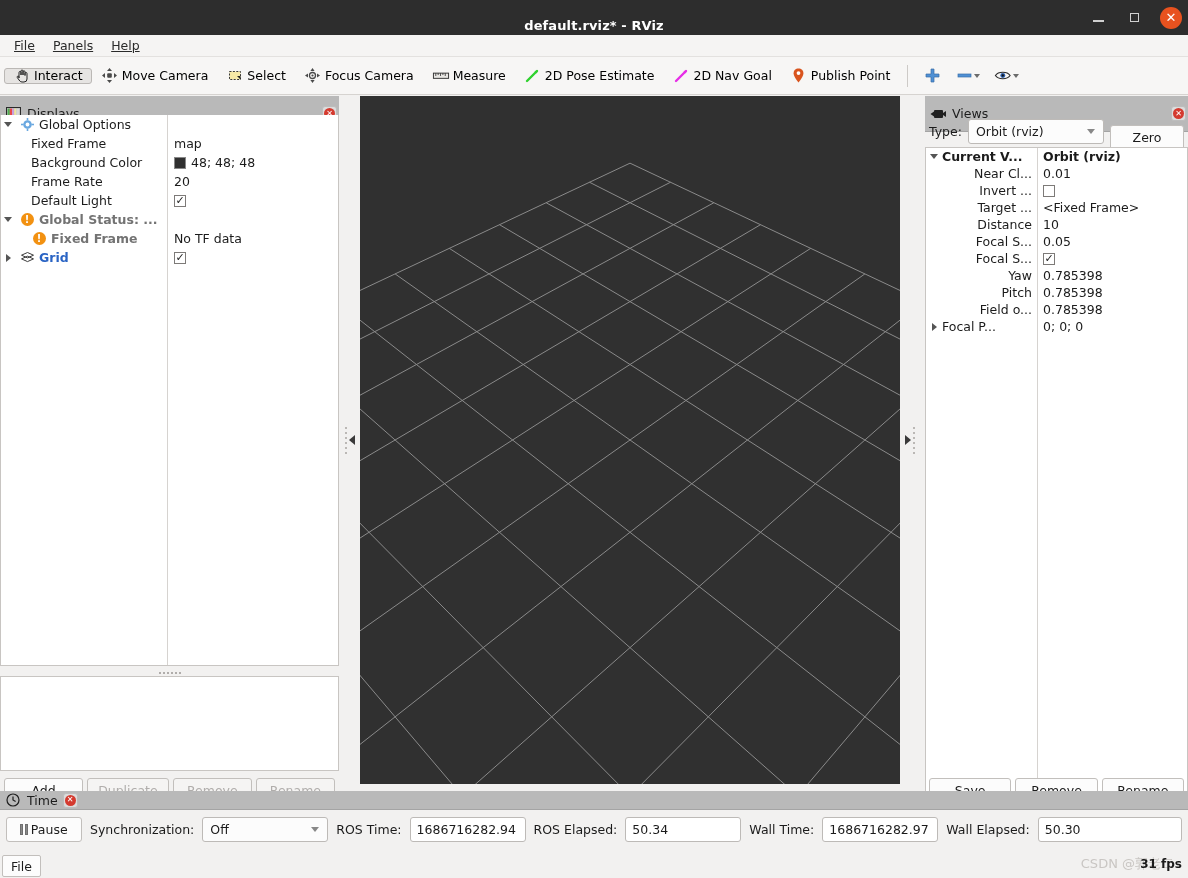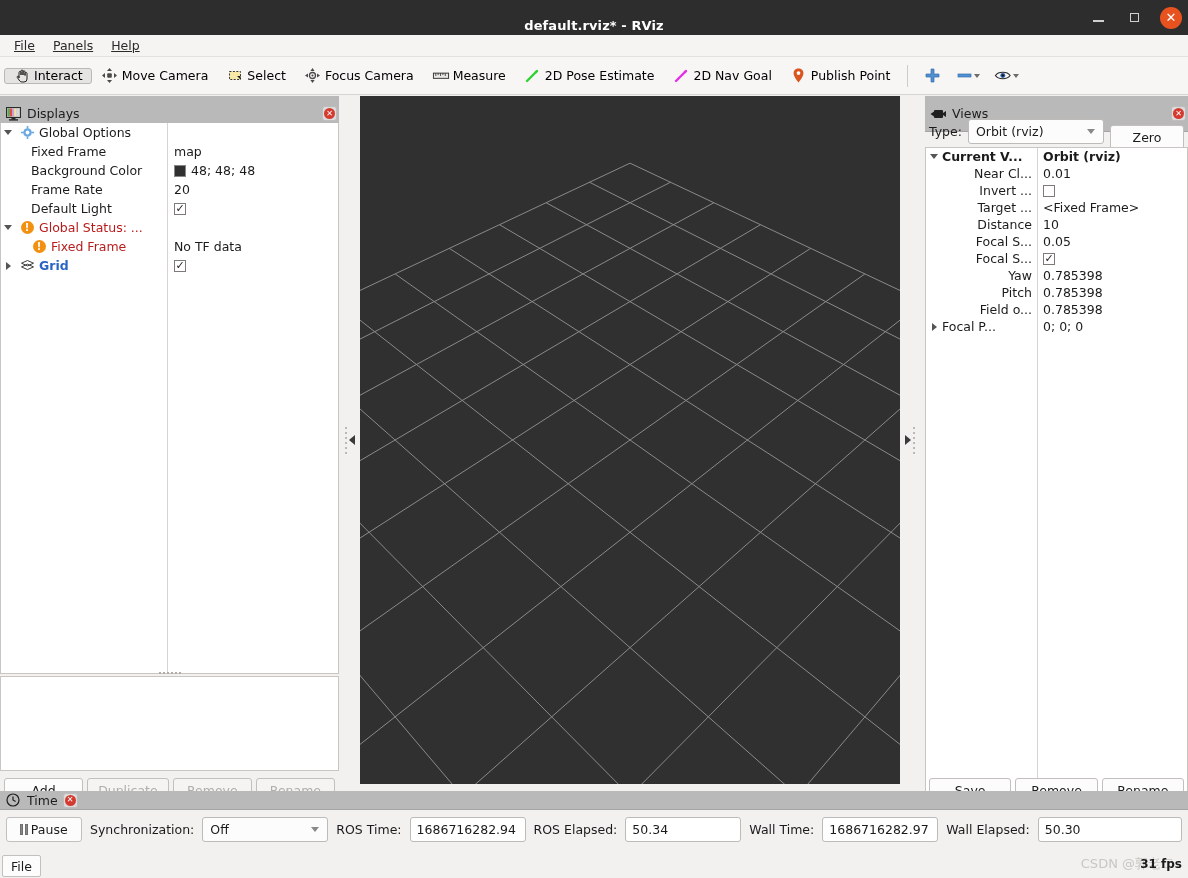--- a/index.html
+++ b/index.html
@@ -64,35 +64,35 @@
   .panel-close {
     width:15px;height:15px;border-radius:3px;background:#dcdcdc;border:1px solid #bdbdbd;
     display:flex;align-items:center;justify-content:center;
   }
   .panel-close .dot { width:11px;height:11px;border-radius:50%;background:#d43a2f;
      display:flex;align-items:center;justify-content:center;color:#fff;font-size:8px;font-weight:bold;line-height:1;}
 
   
   .displays-panel { position:absolute; left:0; top:96px; width:339px; height:688px; background:#f2f1f0; }
   .tree-box {
-    position:absolute; left:0; top:27px; width:339px; height:551px;
+    position:absolute; left:0; top:19px; width:339px; height:551px;
     background:#ffffff; border:1px solid #c8c5c2; border-top:none; overflow:hidden;
   }
   .tree-col-div { position:absolute; left:166px; top:0; width:1px; height:551px; background:#d6d3d0; }
   .trow { display:flex; height:19px; align-items:center; font-size:12.5px; color:#1b1b1b; }
   .trow .tlabel { width:166px; display:flex; align-items:center; gap:4px; padding-right:4px; overflow:hidden; white-space:nowrap; }
   .trow .tvalue { flex:1; padding-left:7px; display:flex; align-items:center; gap:5px; white-space:nowrap; }
   .twist { width:14px; flex:none; display:flex; align-items:center; justify-content:center; }
   .twist-open { width:0;height:0;border-left:4.5px solid transparent;border-right:4.5px solid transparent;border-top:5px solid #555; }
   .twist-closed { width:0;height:0;border-top:4.5px solid transparent;border-bottom:4.5px solid transparent;border-left:5px solid #555; }
   .ticon { width:16px; flex:none; display:flex; align-items:center; justify-content:center; }
   .indent-2 { padding-left:30px; }
   .warn-badge { width:13px;height:13px;border-radius:50%;background:#f29111;color:#fff;
     font-size:10px;font-weight:bold;display:flex;align-items:center;justify-content:center;line-height:1;}
-  .txt-warn { color:#b91c1c; }
+  .txt-warn { color:#737373;font-weight:bold; }
   .txt-link { color:#2a64c4; font-weight:bold; }
   .chk { width:12px;height:12px;border:1px solid #7d7a78;background:#fff;display:inline-flex;
          align-items:center;justify-content:center;font-size:11px;color:#1b1b1b;line-height:1;}
   .swatch { width:12px;height:12px;background:#303030;border:1px solid #888; display:inline-block;}
 
   .tree-grip { position:absolute; left:0; top:572px; width:339px; height:9px;
       display:flex; align-items:center; justify-content:center; gap:2px; }
   .tree-grip i { width:2px;height:2px;background:#b0adab;display:block; }
 
   .desc-box {

